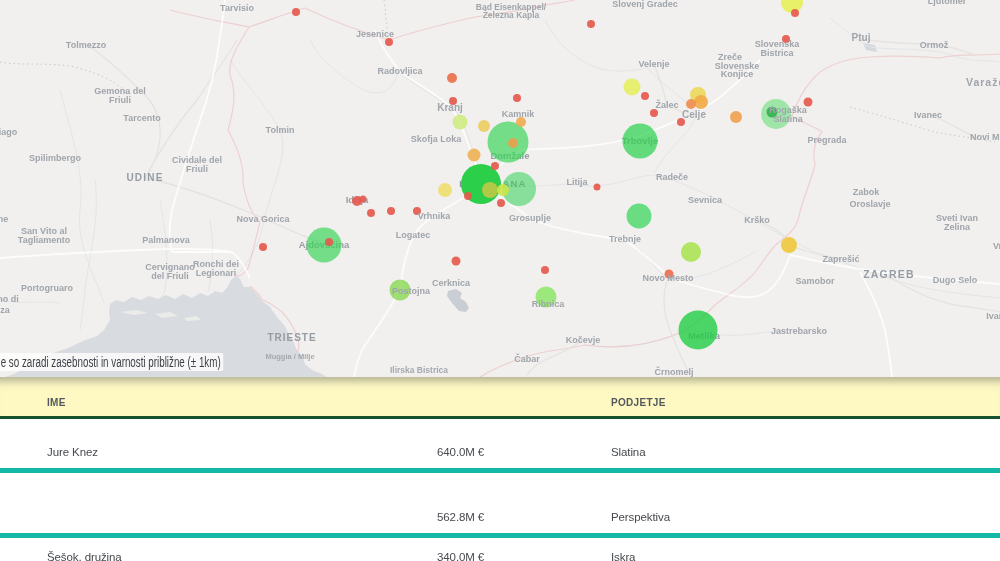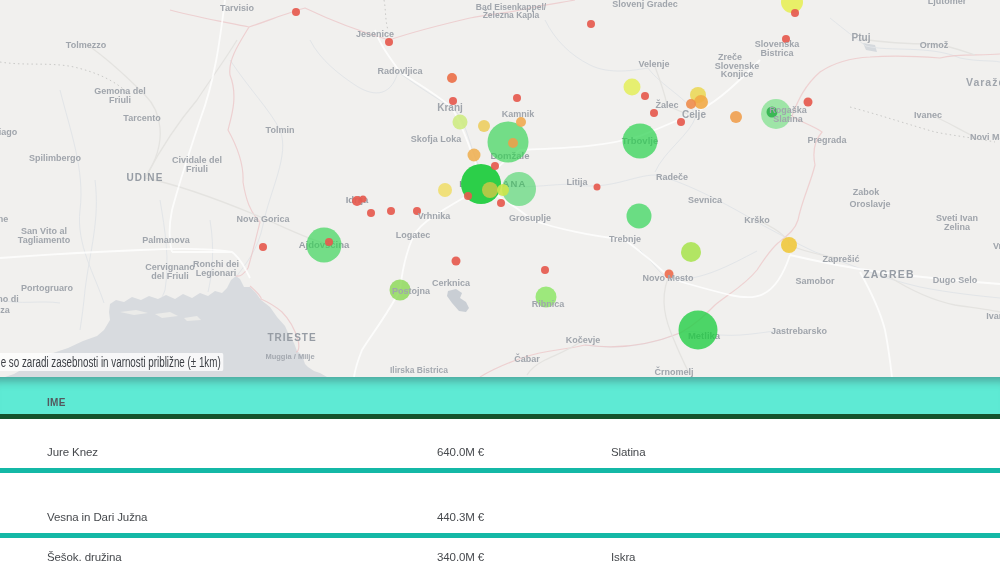--- a/index.html
+++ b/index.html
@@ -2,22 +2,22 @@
 <html><head>
 <meta charset="utf-8">
 <style>
   html,body{margin:0;padding:0}
   body{width:1000px;height:561px;font-family:"Liberation Sans",sans-serif;background:#fff;overflow:hidden}
   #map{position:relative;width:1000px;height:377px;background:#f1f0ee;overflow:hidden}
   #map svg{position:absolute;top:0;left:0}
   #note{position:absolute;left:0;top:353px;height:18px;line-height:18px;background:rgba(255,255,255,.78);
     color:#3c3f44;font-size:14px;padding:0 4px 0 1px;border-radius:0 2px 2px 0;white-space:nowrap;
     transform:scaleX(.70);transform-origin:0 0}
-  #thead{position:absolute;left:0;top:377px;width:1000px;height:42px;background:#5eead4;
-    box-shadow:inset 0 12px 9px -8px rgba(50,55,62,.38);border-bottom:5px solid #14532d;box-sizing:border-box}
+  #thead{position:absolute;left:0;top:377px;width:1000px;height:42px;background:#fef9c3;
+    box-shadow:inset 0 12px 9px -8px rgba(50,55,62,.38);border-bottom:3px solid #14532d;box-sizing:border-box}
   .h{position:absolute;top:0;height:42px;line-height:51px;font-size:10px;font-weight:bold;color:#54585e;letter-spacing:.3px}
   .row{position:absolute;left:0;width:1000px;height:39.5px;background:#fff;border-bottom:5px solid #14b8a6;box-sizing:border-box}
   .c{position:absolute;top:0;height:39px;line-height:39px;font-size:11.5px;letter-spacing:-.1px;color:#46494d;white-space:nowrap}
 </style>
 </head>
 <body>
 <div id="map">
 <svg width="1000" height="377" viewBox="0 0 1000 377">
   <rect x="0" y="0" width="1000" height="377" fill="#f1f0ee"></rect>
 
@@ -232,32 +232,33 @@
     <text x="145" y="181" text-anchor="middle" font-size="10" letter-spacing="1.2" fill="#969ca4">UDINE</text>
     <text x="292" y="341" text-anchor="middle" font-size="10" letter-spacing="1" fill="#969ca4">TRIESTE</text>
     <text x="889" y="278" text-anchor="middle" font-size="10.5" letter-spacing="1.2" fill="#969ca4">ZAGREB</text>
   </g>
 </svg>
 <div id="note">e so zaradi zasebnosti in varnosti približne (± 1km)</div>
 </div>
 
 <div id="thead">
   <span class="h" style="left:47px">IME</span>
+  <span class="h" style="left:611px">PODJETJE</span>
 </div>
 <div class="row" style="top:419px">
   <span class="c" style="left:47px">Samo in Iza Sia Login</span>
   <span class="c" style="left:437px">594M €</span>
   <span class="c" style="left:611px">Outfit7</span>
 </div>
 <div class="row" style="top:433px">
   <span class="c" style="left:47px">Jure Knez</span>
   <span class="c" style="left:437px">640.0M €</span>
   <span class="c" style="left:611px">Slatina</span>
 </div>
 <div class="row" style="top:498px">
-  <span class="c" style="left:47px">Vesna in Dari Južna</span>
-  <span class="c" style="left:437px">440.3M €</span>
+  <span class="c" style="left:437px">562.8M €</span>
+  <span class="c" style="left:611px">Perspektiva</span>
 </div>
 <div class="row" style="top:537.5px;height:23.5px;border-bottom:none">
   <span class="c" style="left:47px">Šešok, družina</span>
   <span class="c" style="left:437px">340.0M €</span>
   <span class="c" style="left:611px">Iskra</span>
 </div>
 
 </body></html>

